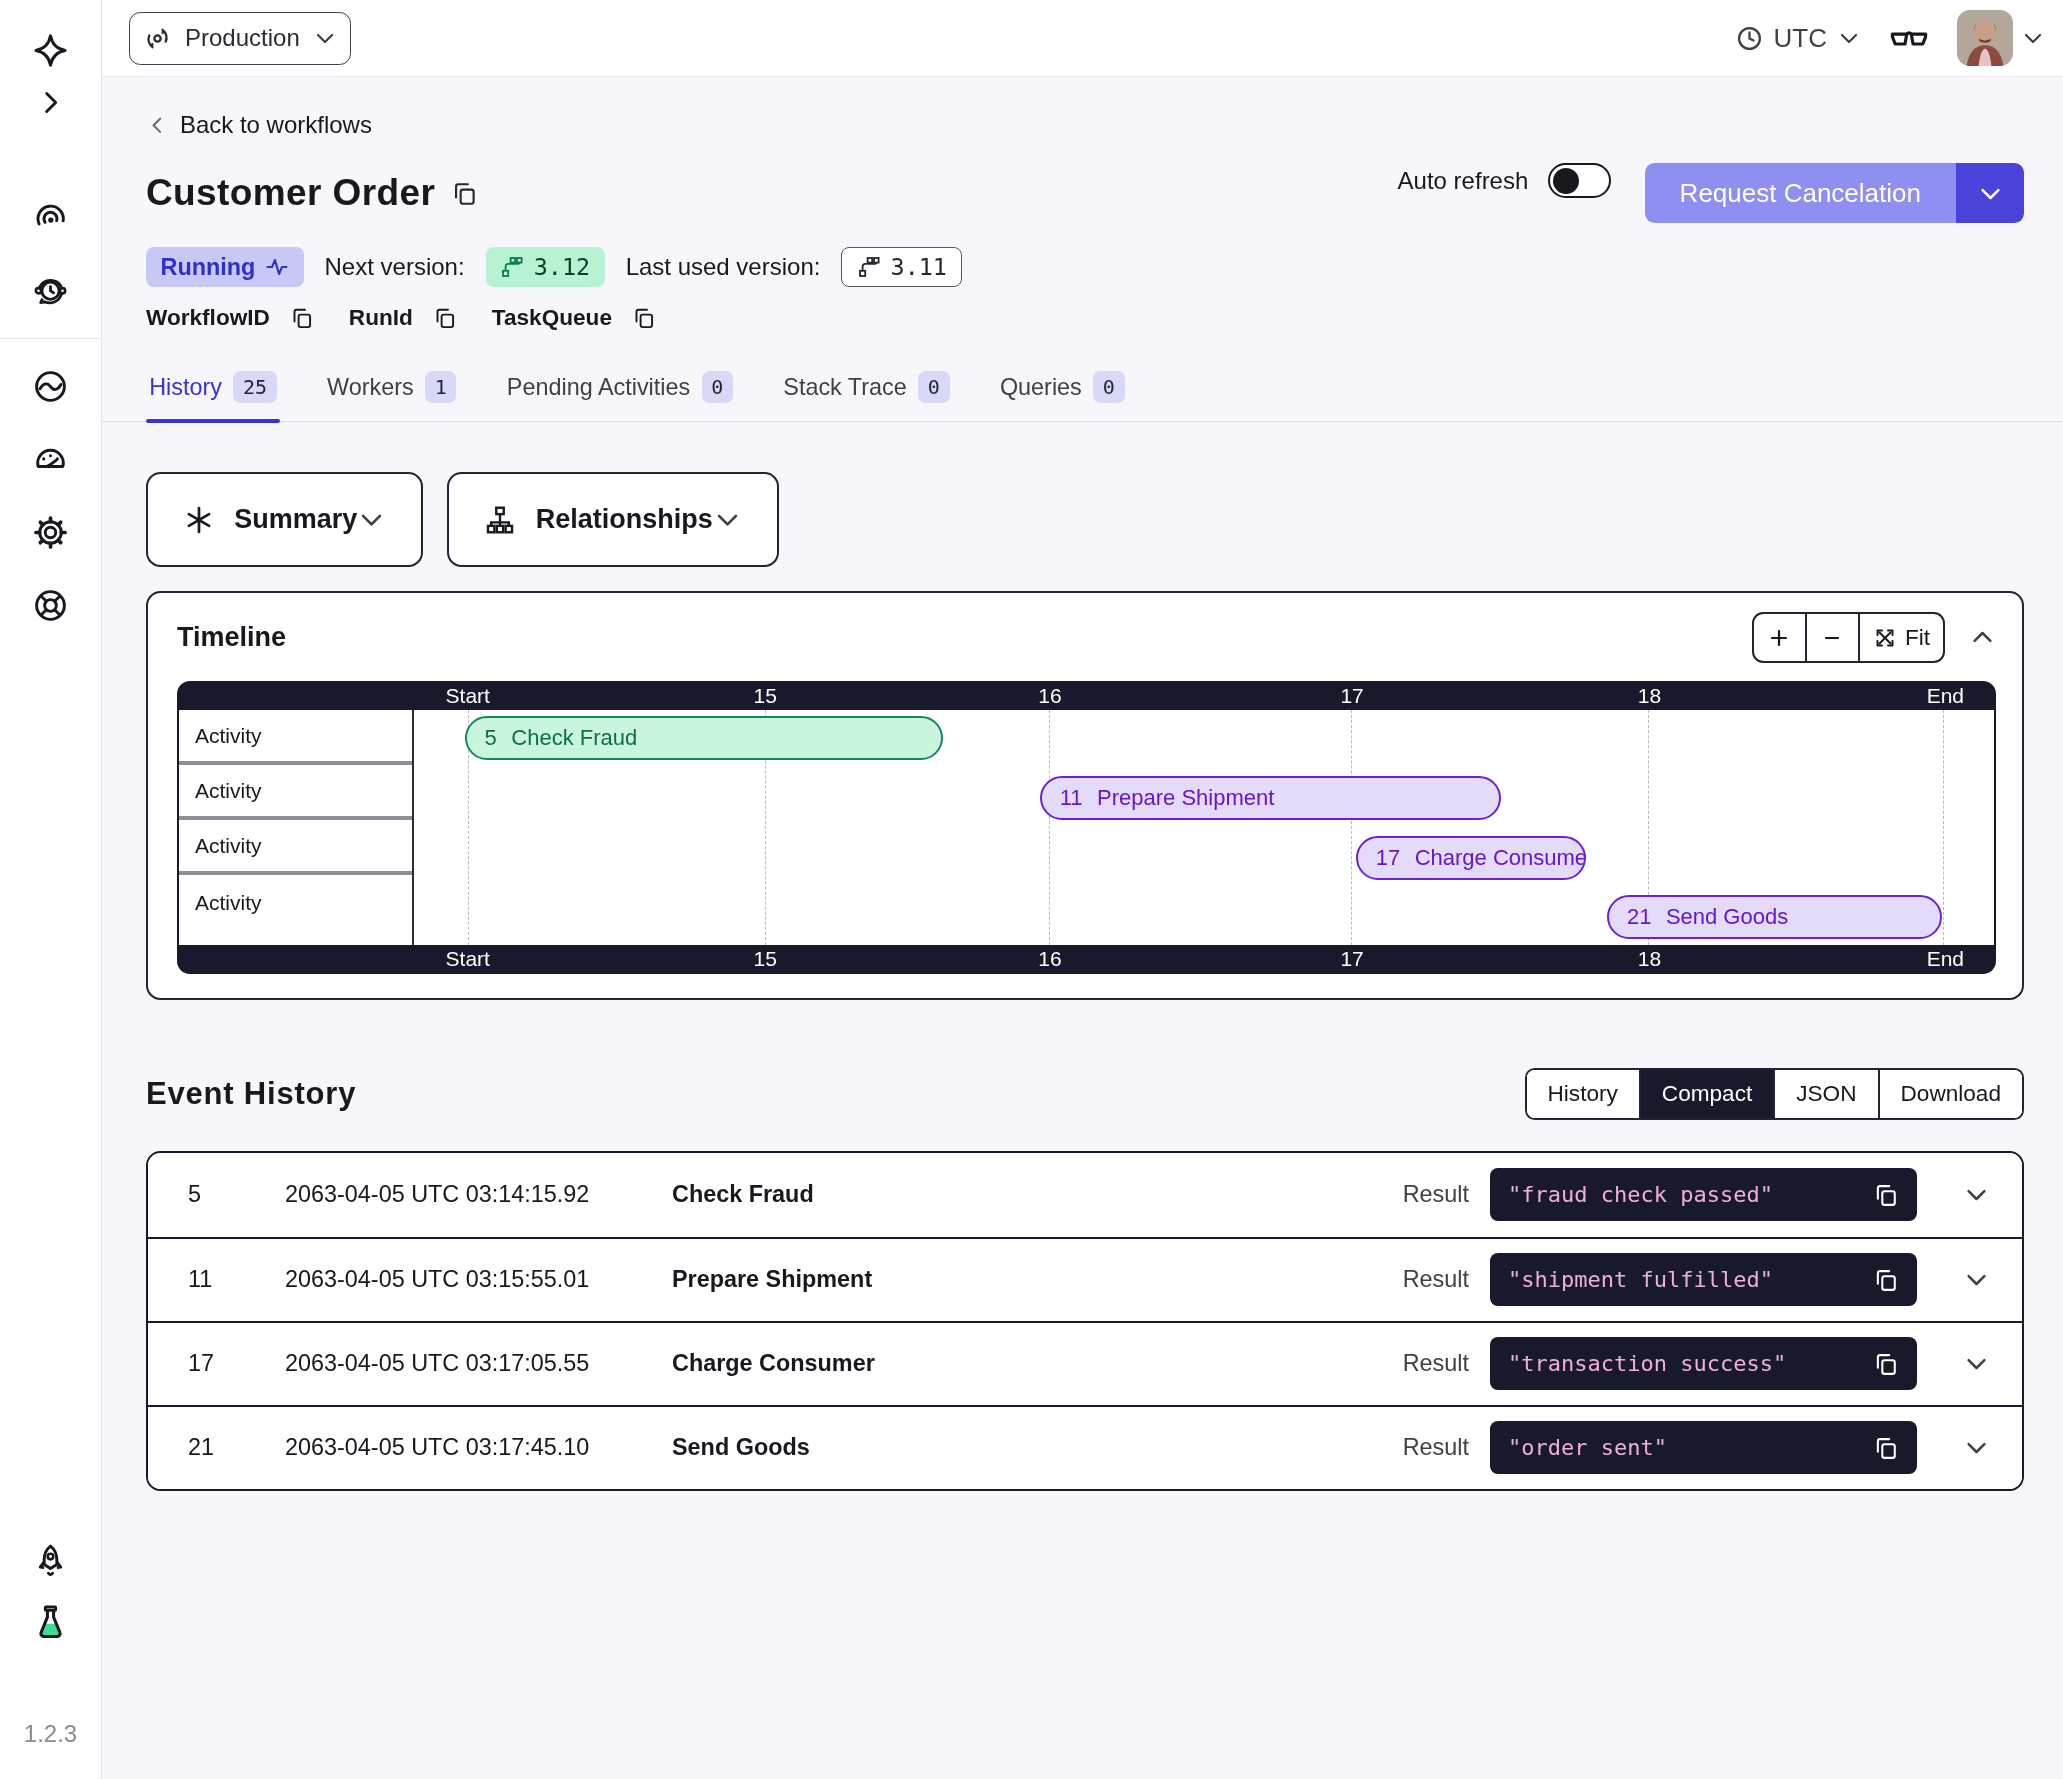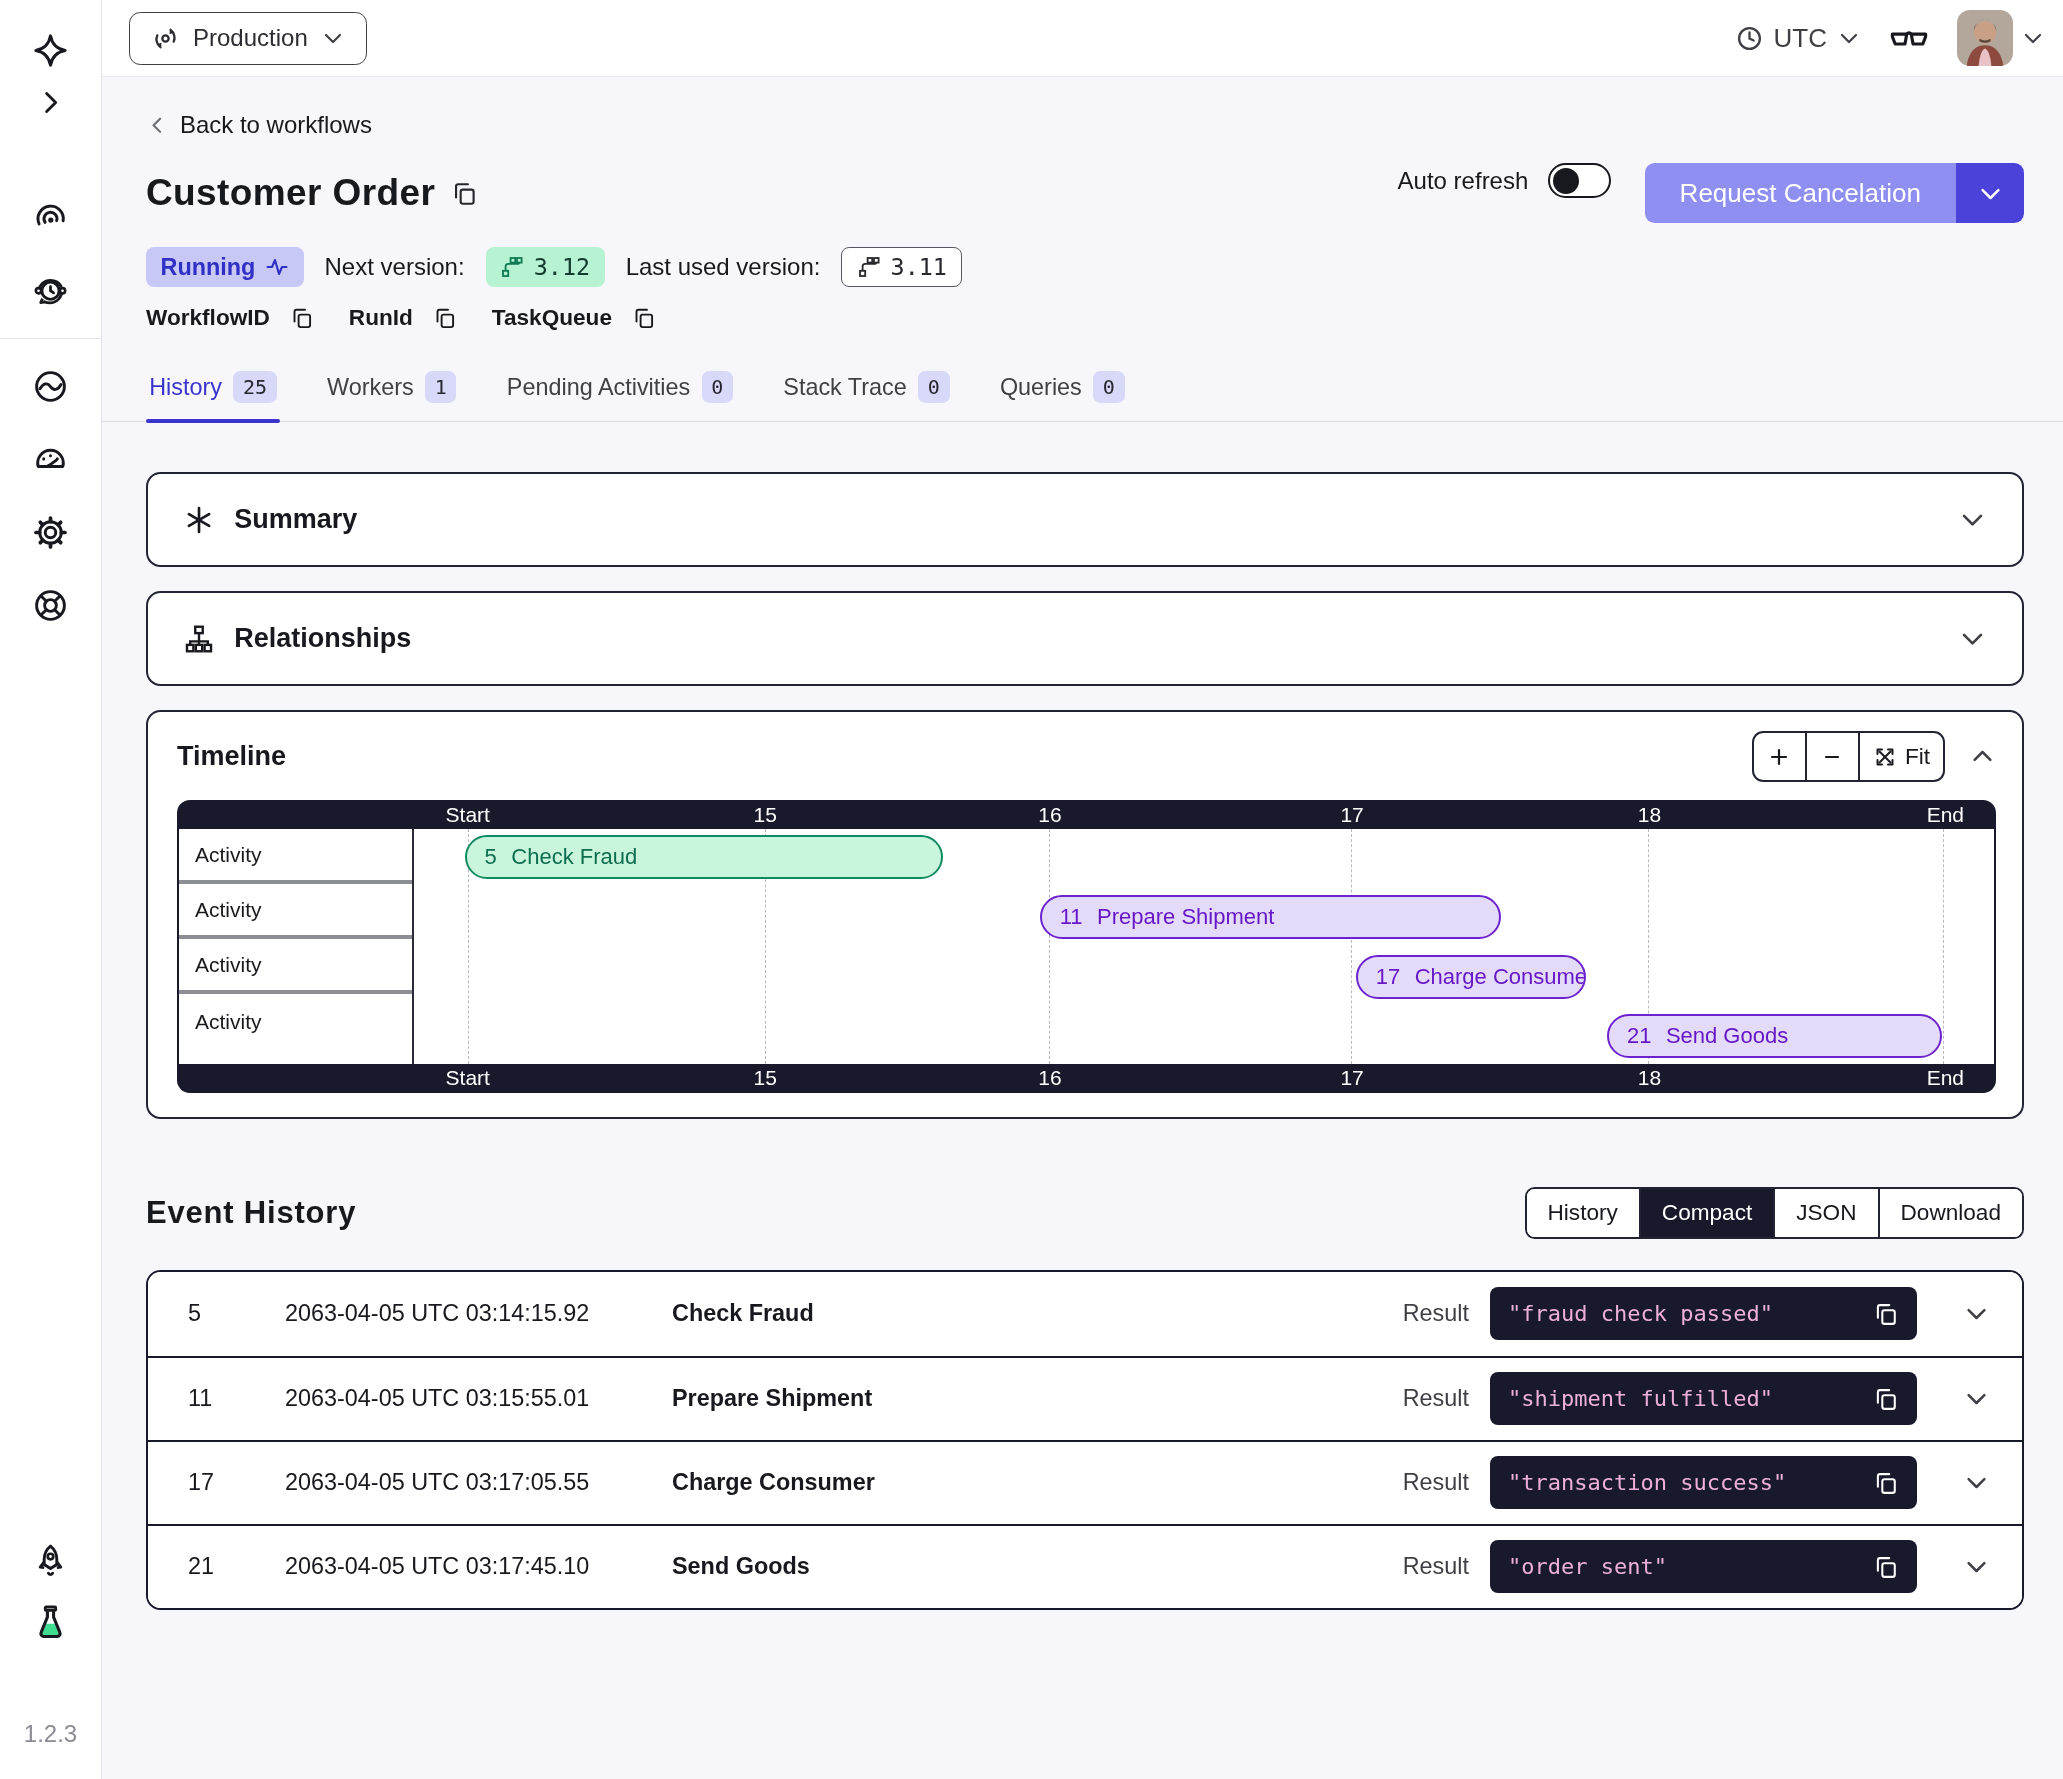--- a/index.html
+++ b/index.html
@@ -32,21 +32,21 @@
   
   .main { flex:1; display:flex; flex-direction:column; }
 
   .topbar {
     height:77px; background:#ffffff; border-bottom:1.6px solid #e8e8ee;
     display:flex; align-items:center; padding:0 19.3px 0 27px;
   }
   .namespace-btn {
     display:flex; align-items:center; gap:13px;
     border:1.6px solid #3f3f46; border-radius:11.3px; background:#fff;
-    height:53px; padding:0 21px; font-size:24px; color:#2c2c33; cursor:pointer;
+    height:53px; padding:0 13px; font-size:24px; color:#2c2c33; cursor:pointer;
   }
   .namespace-btn svg { width:29px; height:29px; }
   .topbar-right { margin-left:auto; display:flex; align-items:center; gap:27px; }
   .tz-group { display:flex; align-items:center; gap:9.7px; color:#3f3f46; font-size:26px; cursor:pointer;justify-content:flex-end; }
   .tz-group svg { width:29px; height:29px; }
   .glasses { color:#18181f; cursor:pointer; display:flex; }
   .glasses svg { width:42px; height:42px; }
   .avatar-wrap { display:flex; align-items:center; gap:8px; cursor:pointer; }
   .avatar { width:56px; height:56px; border-radius:13px; overflow:hidden; display:block; }
   .chev { color:#3f3f46; display:flex; }
@@ -94,21 +94,21 @@
     display:flex; gap:44px; }
   .tab { display:flex; align-items:center; gap:11.3px; font-size:23.4px; color:#3f3f46;
     padding:4.8px 3.2px 18px 3.2px; cursor:pointer; position:relative; }
   .tab .count { background:#d8d8f8; color:#26262e; border-radius:7.3px; padding:4px 9.7px;
     font-family:"DejaVu Sans Mono", monospace; font-size:20px; }
   .tab.active { color:#3b34cc; }
   .tab.active::after { content:""; position:absolute; left:0; right:0; bottom:-2.4px; height:4.8px;
     background:#3b34cc; border-radius:3.2px; }
 
   
-  .cards { margin-top:50px; display:flex; flex-direction:column; gap:24px; }
+  .cards { margin-top:50px; display:flex; flex-direction:row; gap:24px; }
   .card { background:#fff; border:2.4px solid #222433; border-radius:14.5px; }
   .sec-card { height:95px; display:flex; align-items:center; padding:0 35px; cursor:pointer; }
   .sec-card .sec-icon { width:32px; height:32px; margin-right:19.3px; color:#18181f; display:flex; }
   .sec-card .sec-icon svg { width:32px; height:32px; }
   .sec-title { font-size:27px; font-weight:600; }
   .sec-chev { margin-left:auto; color:#3f3f46; display:flex; }
   .sec-chev svg { width:29px; height:29px; }
 
   
   .timeline-card { margin-top:24px; padding:19.3px 26px 24px 29px; }

